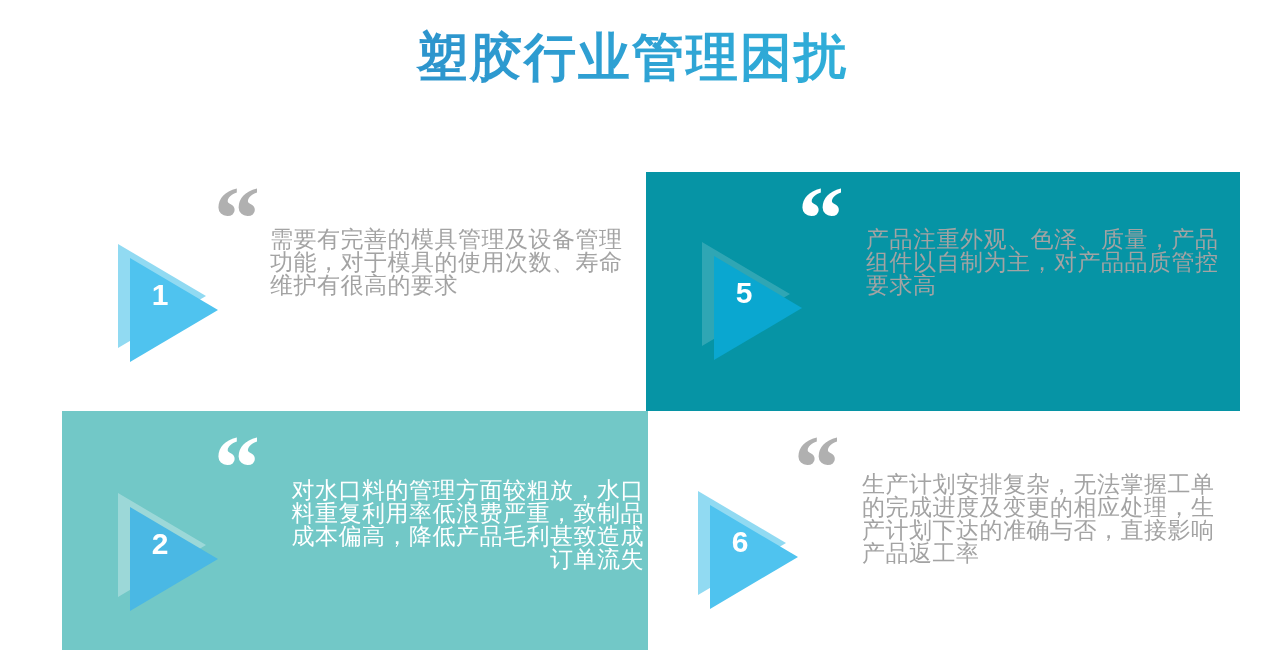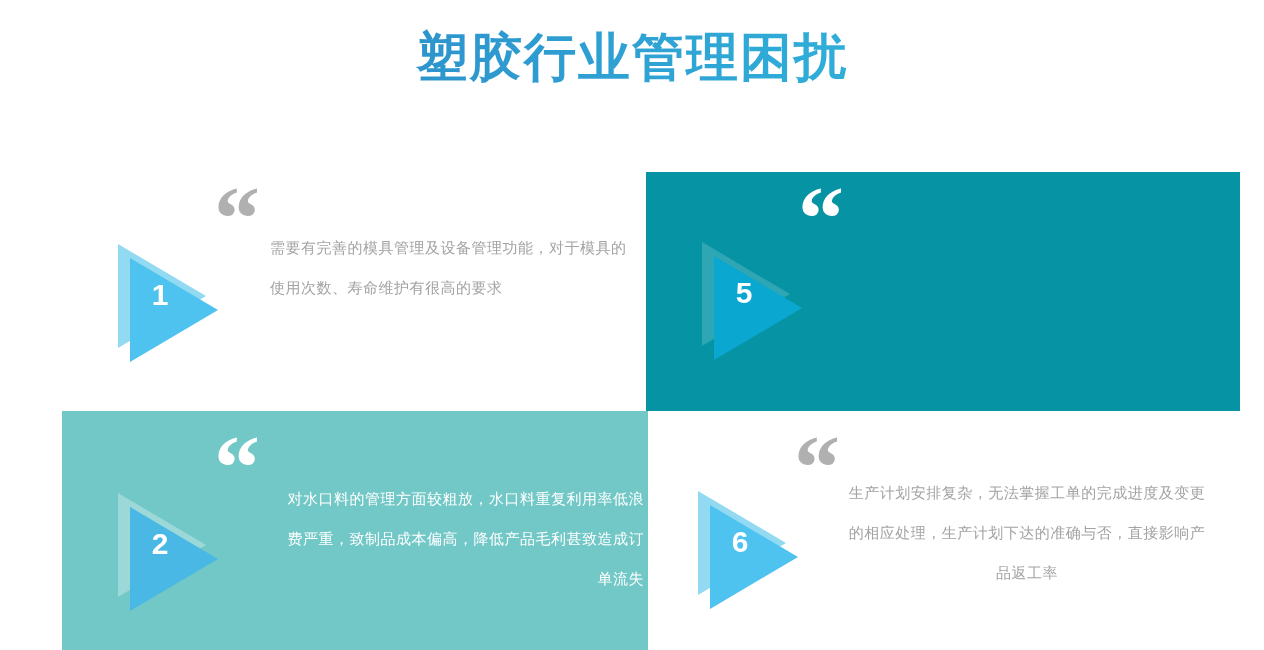--- a/index.html
+++ b/index.html
@@ -128,29 +128,29 @@
     user-select: none;
   }
   #card-1 .quote-mark { left: 104px; top: 0px; }
   #card-5 .quote-mark { left: 152px; top: 0px; color: #ffffff; }
   #card-2 .quote-mark { left: 152px; top: 10px; color: #ffffff; }
   #card-6 .quote-mark { left: 104px; top: 10px; }
 
   
   .body-text {
     position: absolute;
-    font-size: 15px;
-    line-height: 40px;
+    font-size: 23px;
+    line-height: 23px;
     color: #a3a3a3;
     letter-spacing: 0.5px;
   }
   #card-1 .body-text { left: 160px; top: 56px;  width: 362px; }
   #card-5 .body-text { left: 220px; top: 56px;  width: 362px; }
   #card-2 .body-text { left: 220px; top: 68px;  width: 362px; color: #ffffff; text-align: right; }
-  #card-6 .body-text { left: 156px; top: 62px;  width: 362px; text-align: center; }
+  #card-6 .body-text { left: 172px; top: 62px;  width: 362px; }
 </style>
 </head>
 <body>
 
 <div class="slide">
 
   <div class="title">塑胶行业管理困扰</div>
 
   <div class="panel-bg teal"></div>
   <div class="panel-bg green"></div>
@@ -165,20 +165,21 @@
     <div class="body-text">需要有完善的模具管理及设备管理功能，对于模具的使用次数、寿命维护有很高的要求</div>
   </div>
 
   <div class="card" id="card-5">
     <div class="badge on-teal">
       <div class="tri back"></div>
       <div class="tri front"></div>
       <div class="badge-num">5</div>
     </div>
     <div class="quote-mark">“</div>
+    <div class="body-text">产品注重外观、色泽、质量，产品组件以自制为主，对产品品质管控要求高</div>
   </div>
 
   <div class="card" id="card-2">
     <div class="badge on-green">
       <div class="tri back"></div>
       <div class="tri front"></div>
       <div class="badge-num">2</div>
     </div>
     <div class="quote-mark">“</div>
     <div class="body-text">对水口料的管理方面较粗放，水口料重复利用率低浪费严重，致制品成本偏高，降低产品毛利甚致造成订单流失</div>

